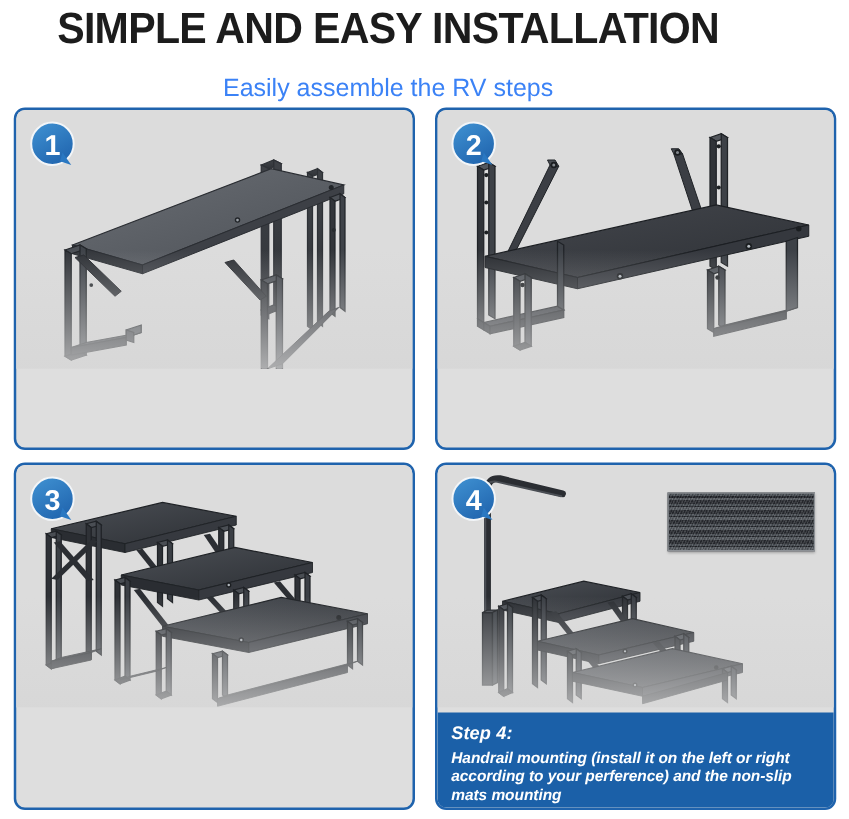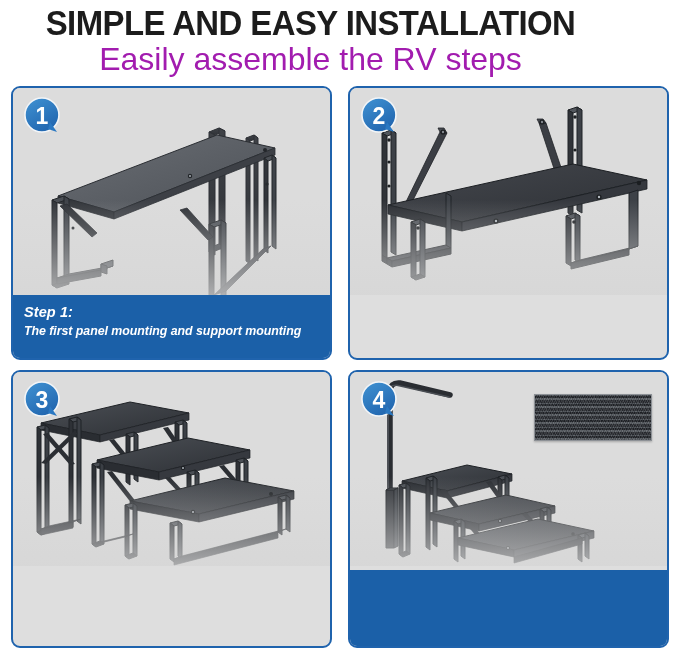--- a/index.html
+++ b/index.html
@@ -32,24 +32,24 @@
     color: #1c1c1c;
     transform: scaleX(0.94);
     transform-origin: center center;
     white-space: nowrap;
     margin: 0;
     padding: 0 0 1px 0;
   }
   #subtitle {
     font-family: "Liberation Sans", sans-serif;
     font-weight: normal;
-    font-size: 32px;
+    font-size: 20px;
     line-height: 30px;
-    color: #a21caf;
-    margin: 0;
+    color: #3b82f6;
+    margin: 12px;
     padding: 1px 0 0 0;
     white-space: nowrap;
   }
 
   
   #steps-grid {
     position: absolute;
     left: 11px;
     top: 86px;
     width: 658px;
@@ -255,24 +255,20 @@
             <stop offset="0" stop-color="#3e8fd0"></stop>
               <stop offset="1" stop-color="#1f63ad"></stop>
           </linearGradient>
         </defs>
         <path d="M19,2 A17,17 0 1 1 18.9,36 A17,17 0 0 1 19,2 Z" fill="url(#bg1)" stroke="#f2f5f8" stroke-width="1.6"></path>
         <path d="M27,26 L34,36 L25,33 Z" fill="#2a78c2"></path>
         <text x="19" y="28" text-anchor="middle" font-family="Liberation Sans, sans-serif" font-size="23" font-weight="bold" fill="#ffffff">1</text>
       </svg>
     </div>
 
-    <div class="caption">
-      <div class="caption-title">Step 1:</div>
-      <div class="caption-text">The first panel mounting and support mounting</div>
-    </div>
   </div>
 
   <div class="step-card row1">
     <div class="illustration">
       <svg width="317" height="207" viewBox="0 0 317 207">
         <defs>
           <linearGradient id="topB" x1="0" y1="0" x2="1" y2="1">
             <stop offset="0" stop-color="#44474d"></stop>
               <stop offset="1" stop-color="#2e3136"></stop>
           </linearGradient>
@@ -576,16 +572,18 @@
               <stop offset="1" stop-color="#1f63ad"></stop>
           </linearGradient>
         </defs>
         <path d="M19,2 A17,17 0 1 1 18.9,36 A17,17 0 0 1 19,2 Z" fill="url(#bg4)" stroke="#f2f5f8" stroke-width="1.6"></path>
         <path d="M27,26 L34,36 L25,33 Z" fill="#2a78c2"></path>
         <text x="19" y="28" text-anchor="middle" font-family="Liberation Sans, sans-serif" font-size="23" font-weight="bold" fill="#ffffff">4</text>
       </svg>
     </div>
 
     <div class="caption">
+      <div class="caption-title">Step 4:</div>
+      <div class="caption-text">Handrail mounting (install it on the left or right according to your perference) and the non-slip mats mounting</div>
     </div>
   </div>
 
 </div>
 
 </body></html>

